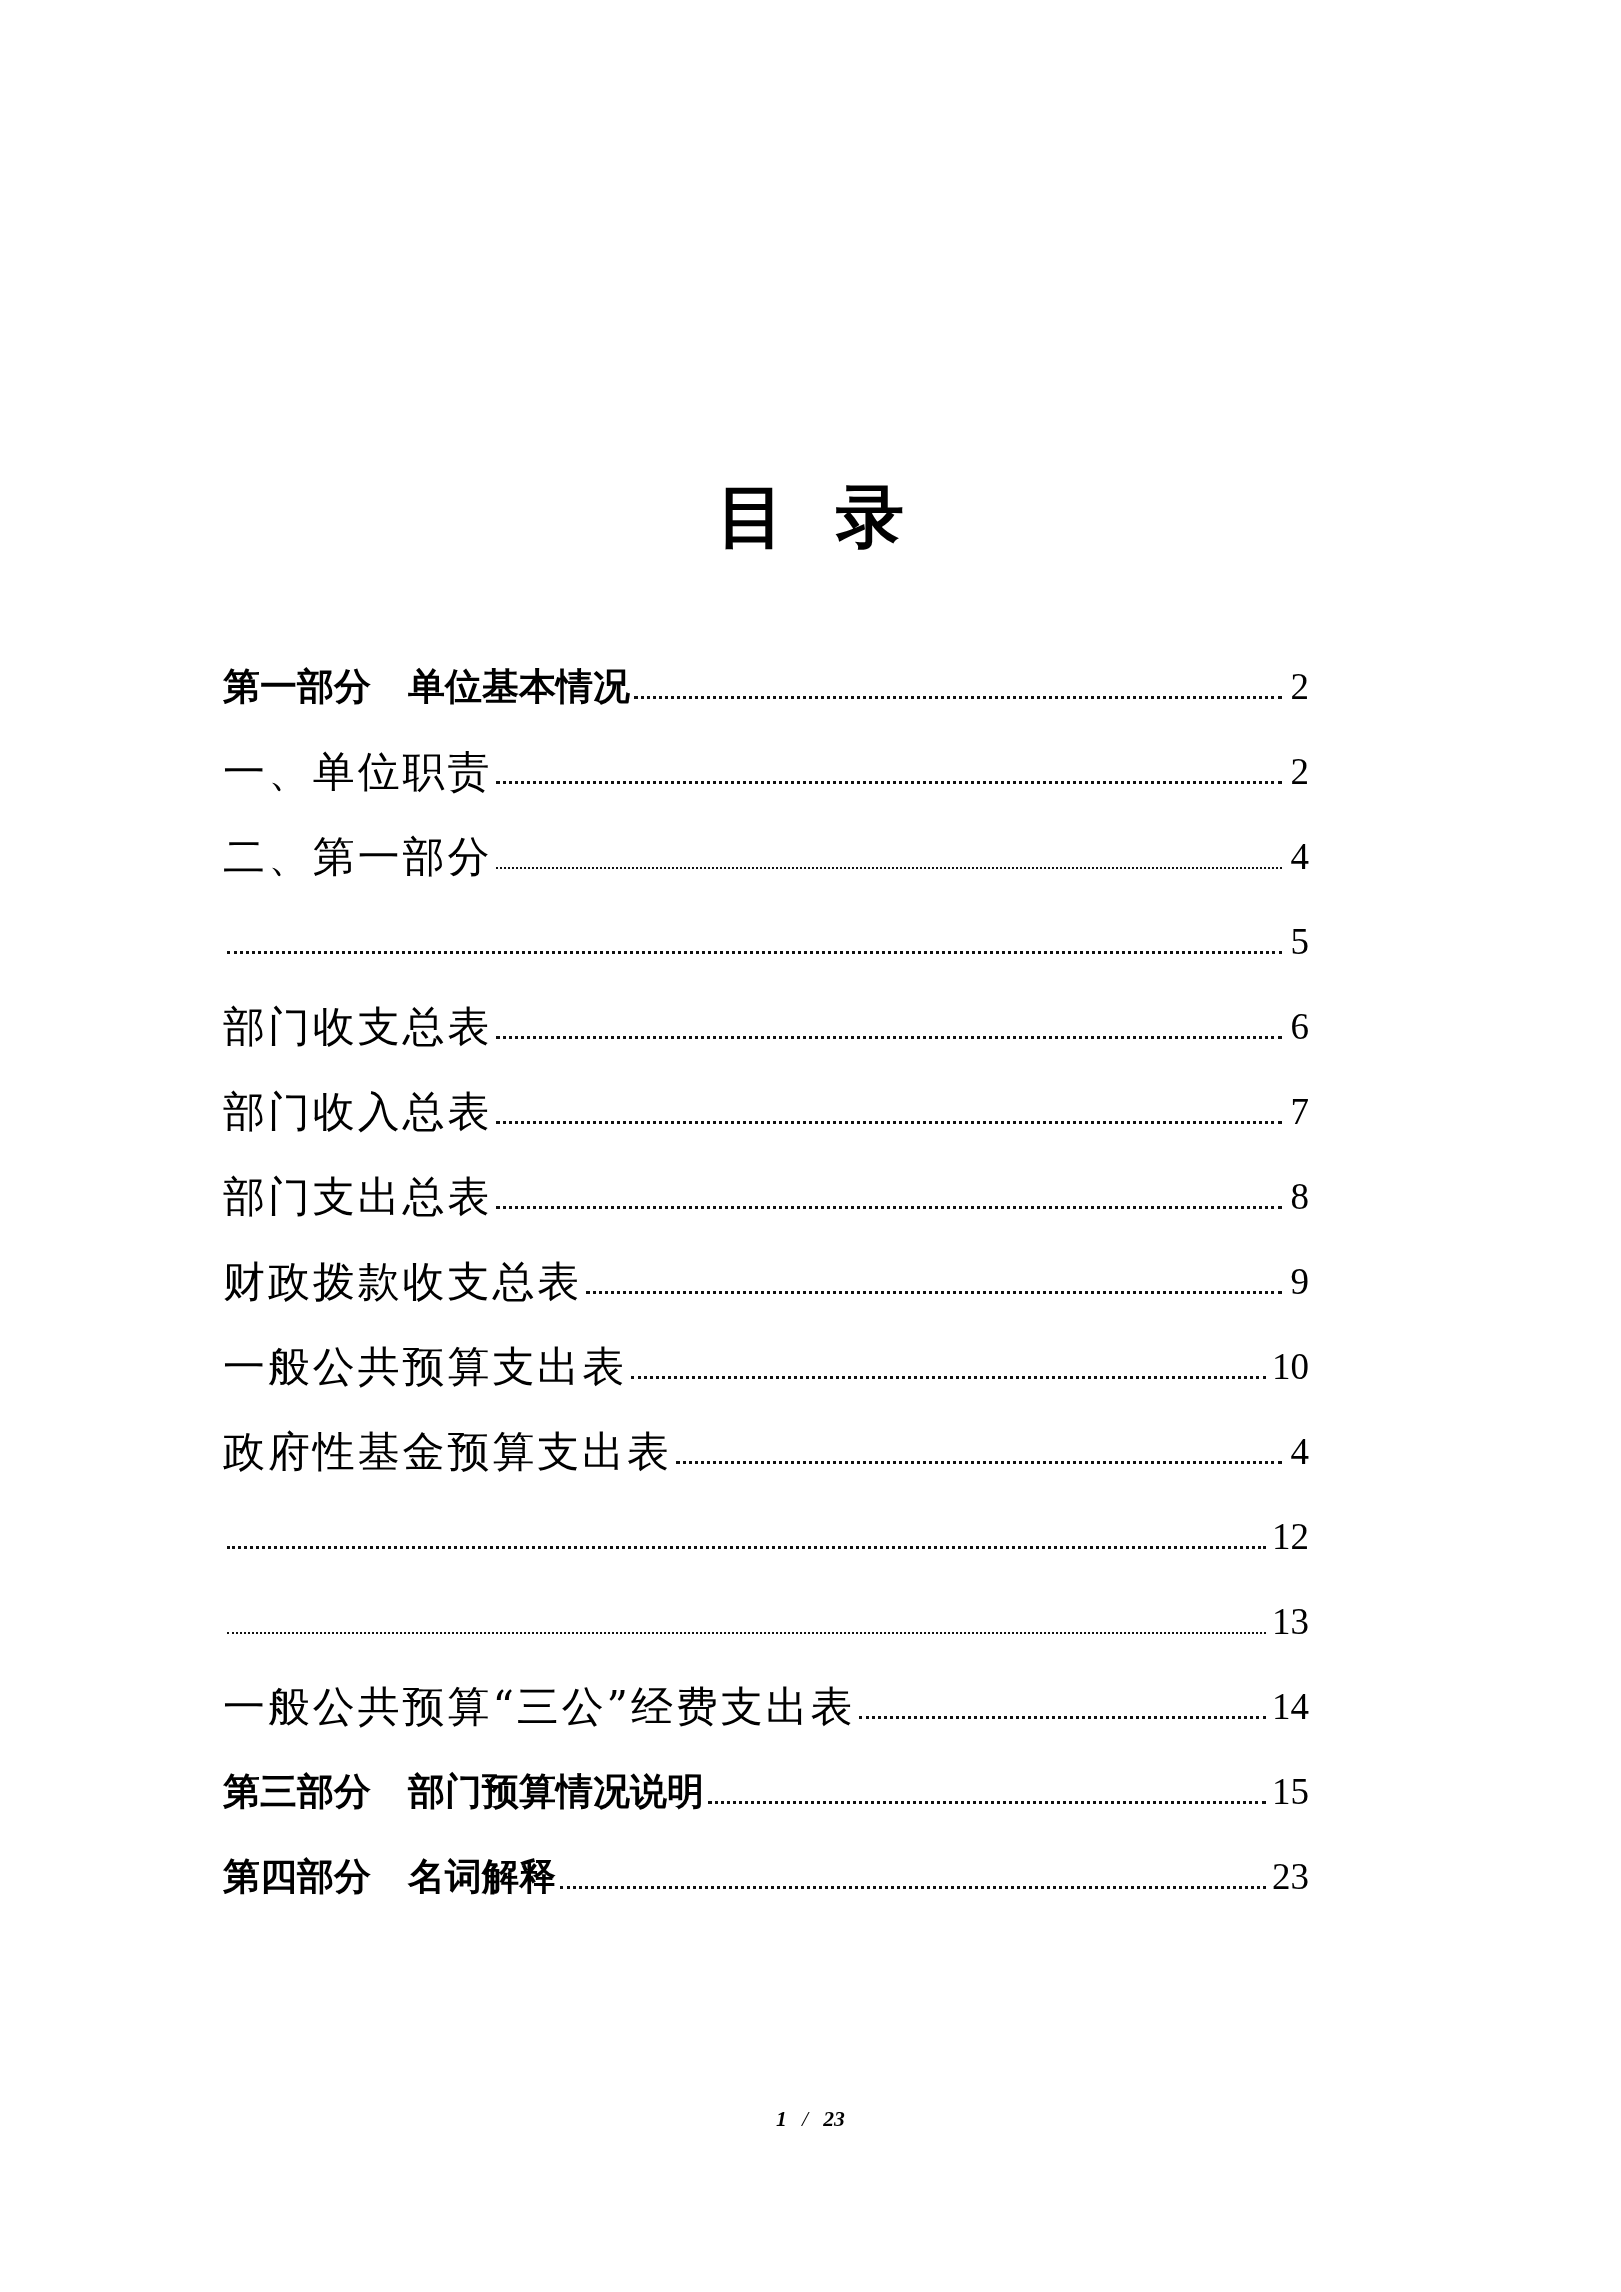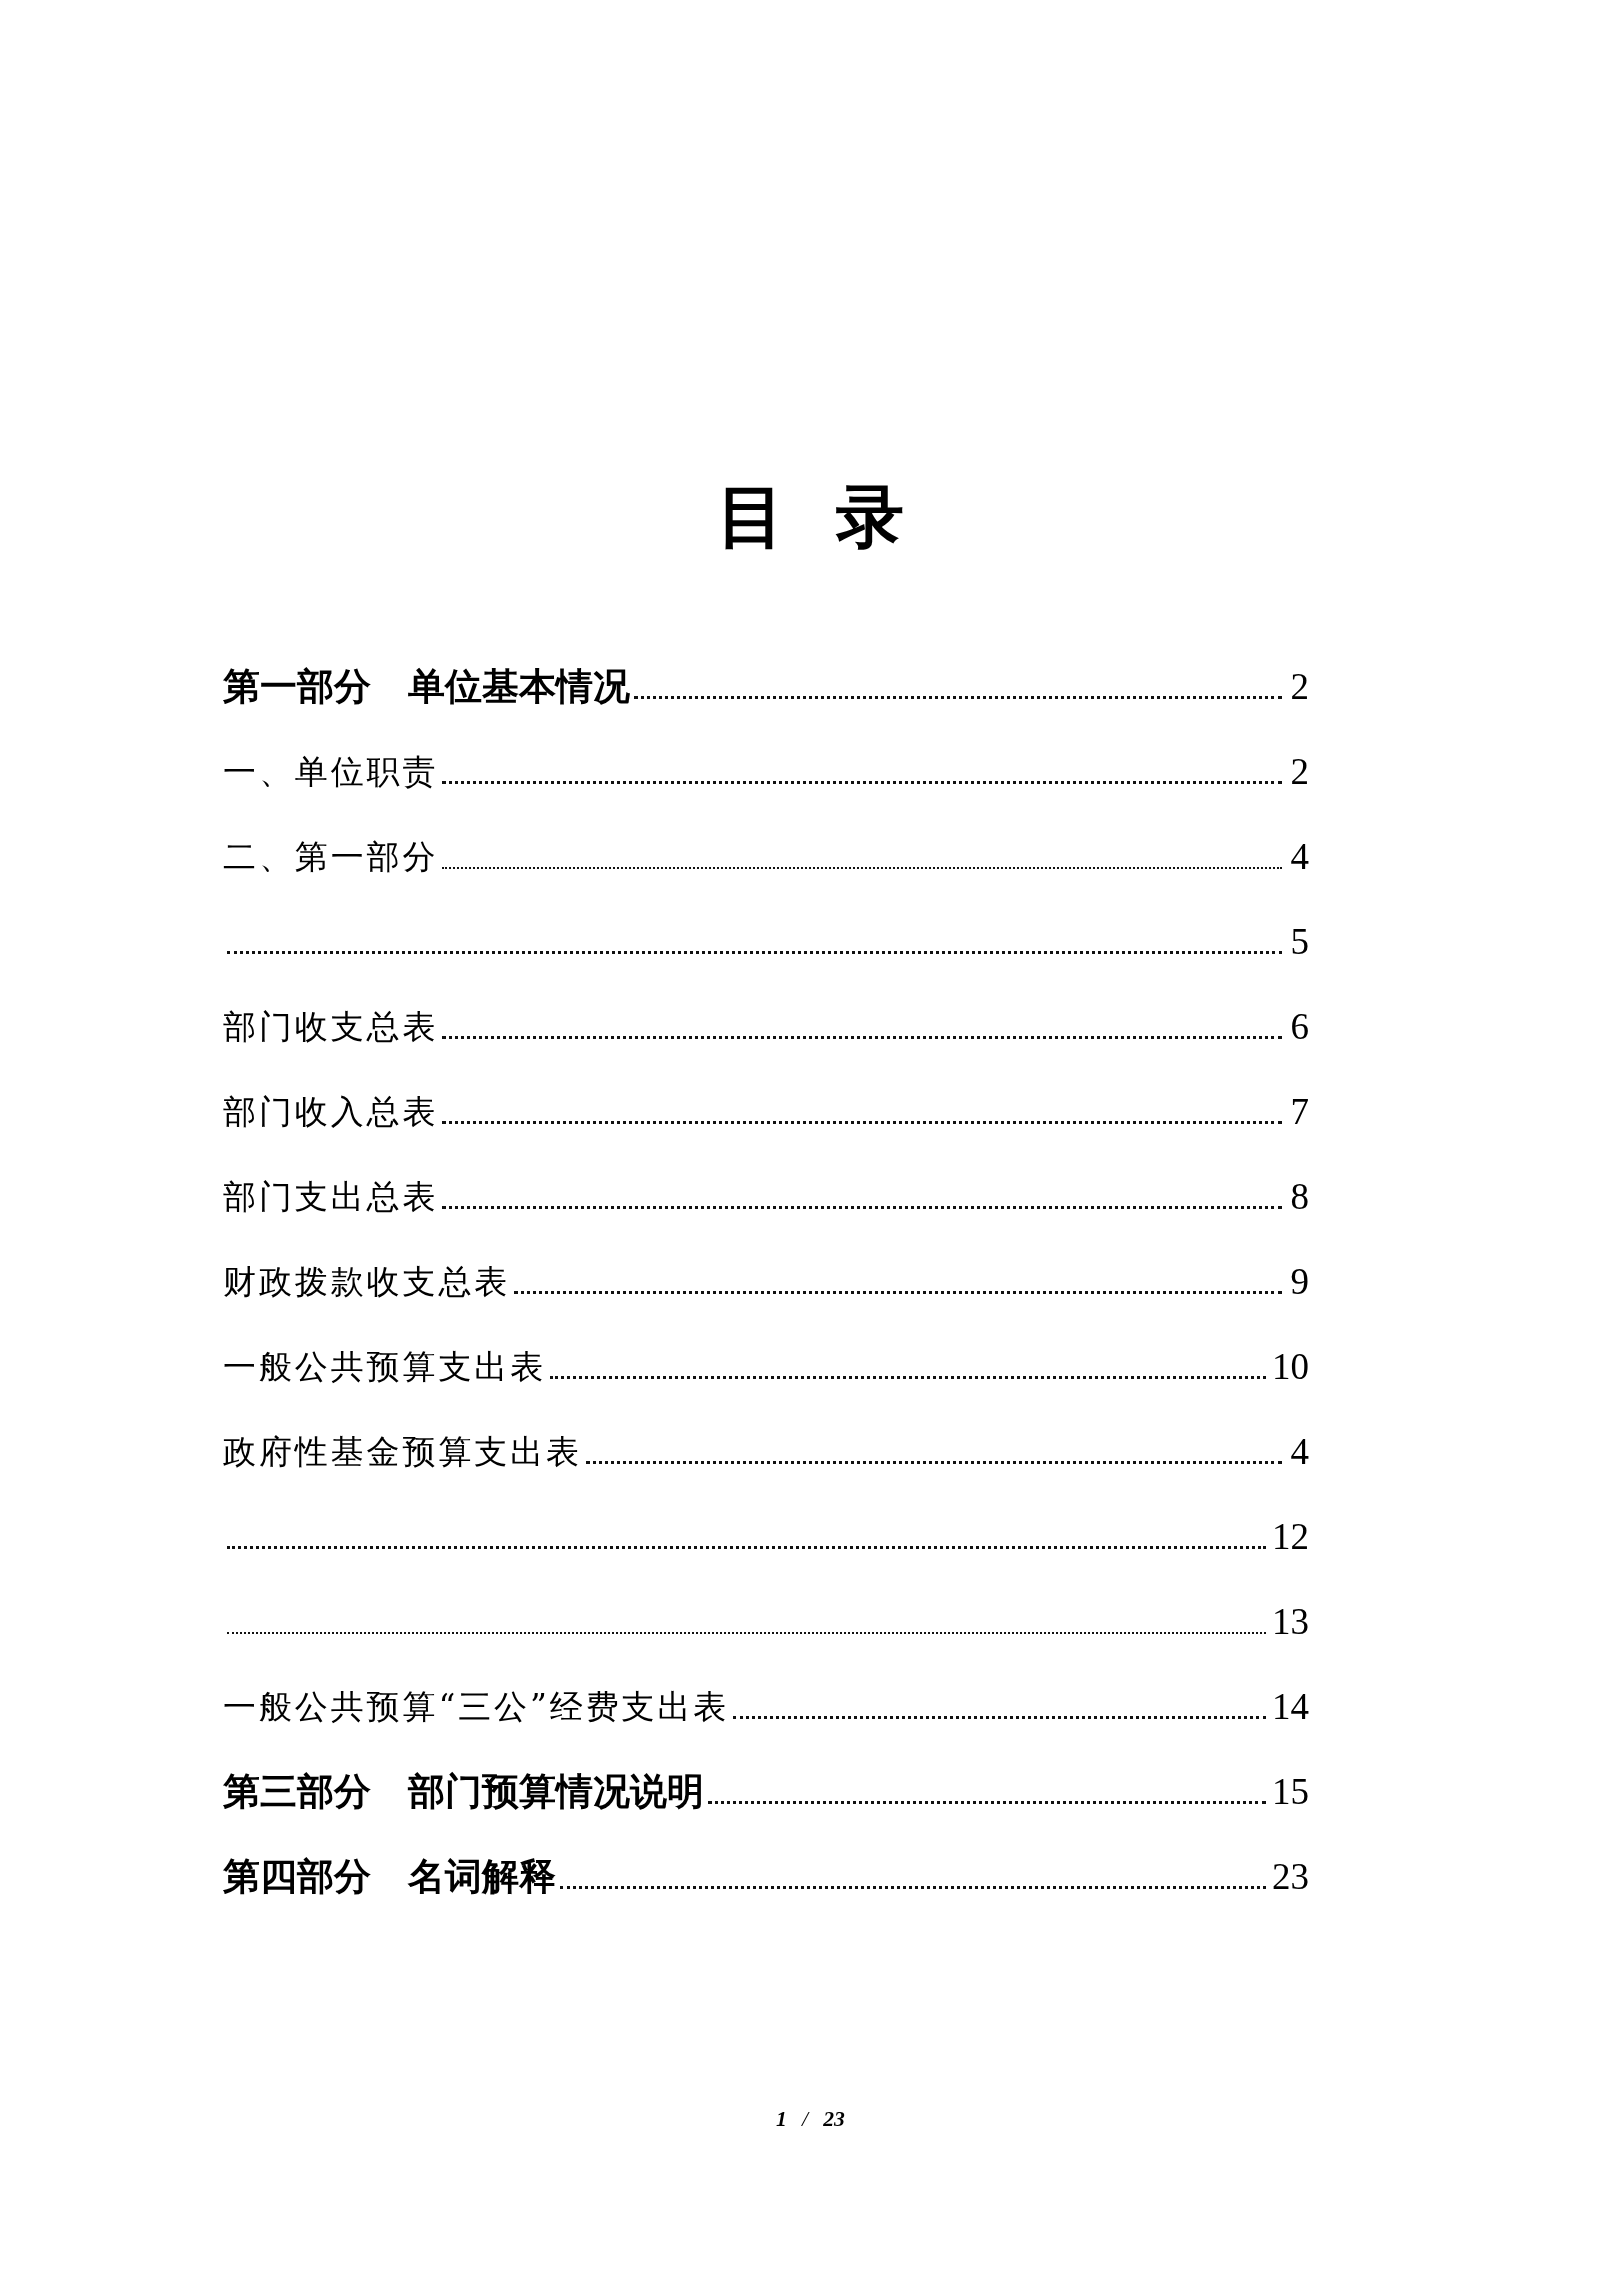--- a/index.html
+++ b/index.html
@@ -47,21 +47,21 @@
       flex: 0 0 auto;
     }
     .toc-row.part .toc-label {
       font-family: Liberation Sans, sans-serif;
       font-weight: bold;
       font-size: 37px;
       line-height: 43px;
     }
     .toc-row.sub .toc-label {
       font-family: "DejaVu Serif", "Liberation Serif", serif;
-      font-size: 33px;
+      font-size: 42px;
       line-height: 43px;
       letter-spacing: 2.9px;
     }
     .toc-leader {
       flex: 1 1 auto;
       border-bottom: 3.9px dotted #111;
       margin: 0 5.9px 9.8px 3.9px;
       height: 0;
     }
     .toc-row.dense .toc-leader {

